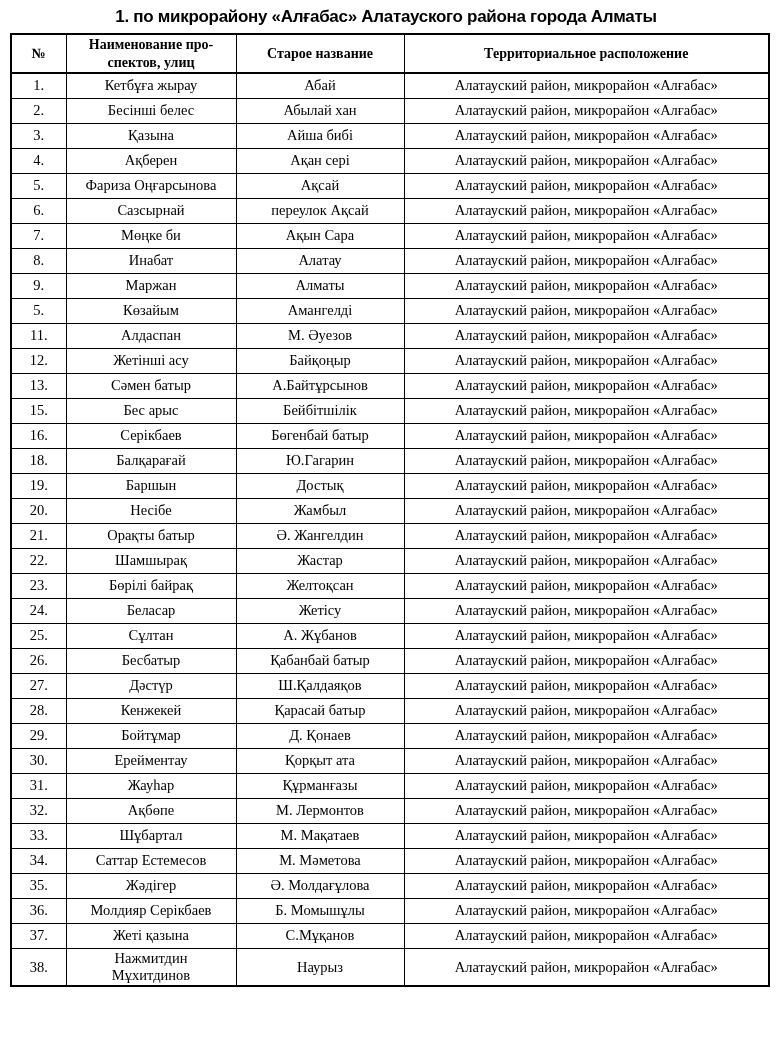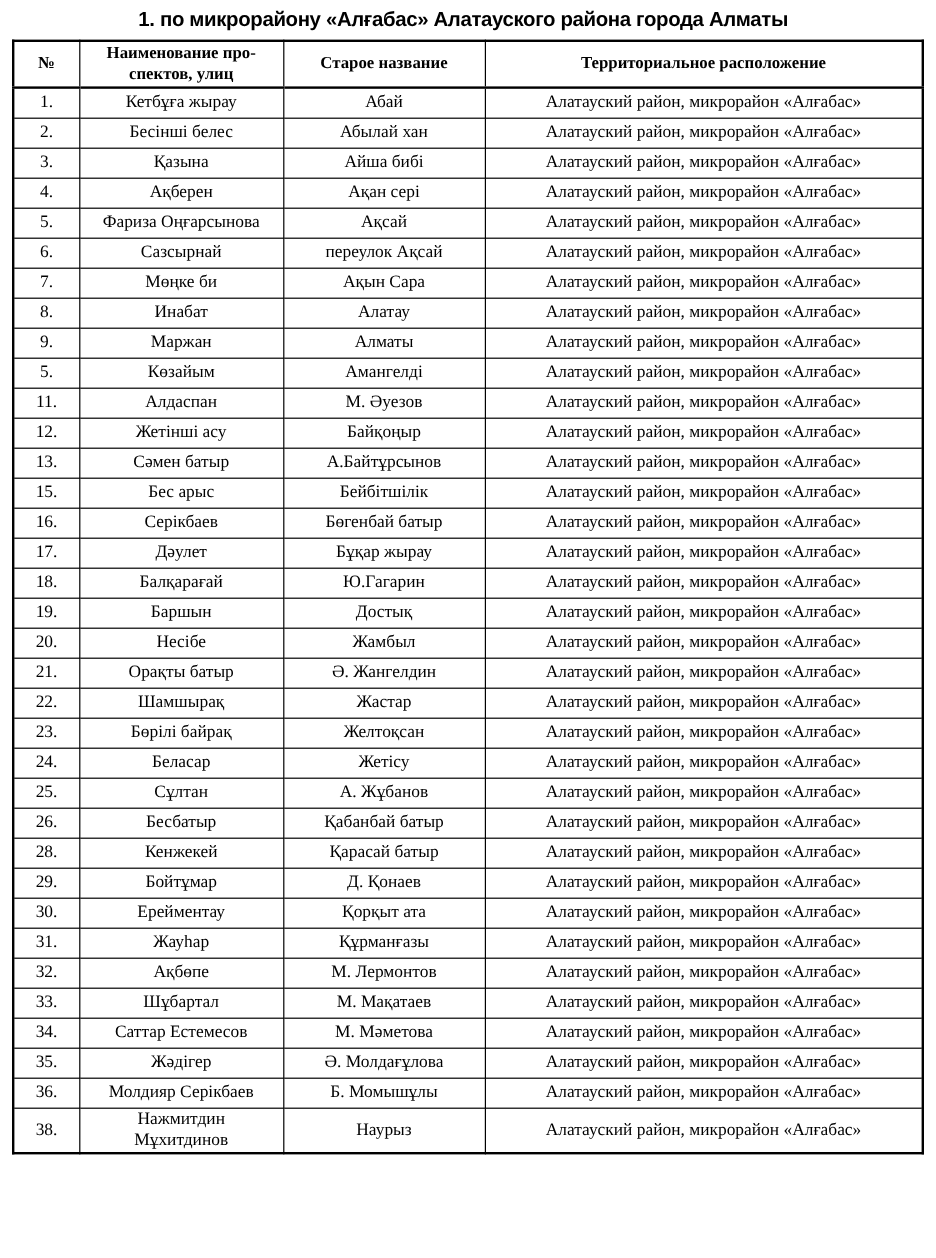--- a/index.html
+++ b/index.html
@@ -164,26 +164,20 @@
           <td>Бейбітшілік</td>
           <td>Алатауский район, микрорайон «Алғабас»</td>
         </tr>
         <tr>
           <td>16.</td>
           <td>Серікбаев</td>
           <td>Бөгенбай батыр</td>
           <td>Алатауский район, микрорайон «Алғабас»</td>
         </tr>
         <tr>
-          <td>17.</td>
-          <td>Дәулет</td>
-          <td>Бұқар жырау</td>
-          <td>Алатауский район, микрорайон «Алғабас»</td>
-        </tr>
-        <tr>
           <td>18.</td>
           <td>Балқарағай</td>
           <td>Ю.Гагарин</td>
           <td>Алатауский район, микрорайон «Алғабас»</td>
         </tr>
         <tr>
           <td>19.</td>
           <td>Баршын</td>
           <td>Достық</td>
           <td>Алатауский район, микрорайон «Алғабас»</td>
@@ -224,20 +218,26 @@
           <td>А. Жұбанов</td>
           <td>Алатауский район, микрорайон «Алғабас»</td>
         </tr>
         <tr>
           <td>26.</td>
           <td>Бесбатыр</td>
           <td>Қабанбай батыр</td>
           <td>Алатауский район, микрорайон «Алғабас»</td>
         </tr>
         <tr>
+          <td>27.</td>
+          <td>Дәстүр</td>
+          <td>Ш.Қалдаяқов</td>
+          <td>Алатауский район, микрорайон «Алғабас»</td>
+        </tr>
+        <tr>
           <td>28.</td>
           <td>Кенжекей</td>
           <td>Қарасай батыр</td>
           <td>Алатауский район, микрорайон «Алғабас»</td>
         </tr>
         <tr>
           <td>29.</td>
           <td>Бойтұмар</td>
           <td>Д. Қонаев</td>
           <td>Алатауский район, микрорайон «Алғабас»</td>
@@ -275,20 +275,26 @@
         <tr>
           <td>35.</td>
           <td>Жәдігер</td>
           <td>Ә. Молдағұлова</td>
           <td>Алатауский район, микрорайон «Алғабас»</td>
         </tr>
         <tr>
           <td>36.</td>
           <td>Молдияр Серікбаев</td>
           <td>Б. Момышұлы</td>
+          <td>Алатауский район, микрорайон «Алғабас»</td>
+        </tr>
+        <tr>
+          <td>37.</td>
+          <td>Жеті қазына</td>
+          <td>С.Мұқанов</td>
           <td>Алатауский район, микрорайон «Алғабас»</td>
         </tr>
         <tr>
           <td>38.</td>
           <td>Нажмитдин
 Мұхитдинов</td>
           <td>Наурыз</td>
           <td>Алатауский район, микрорайон «Алғабас»</td>
         </tr>
       </tbody>

